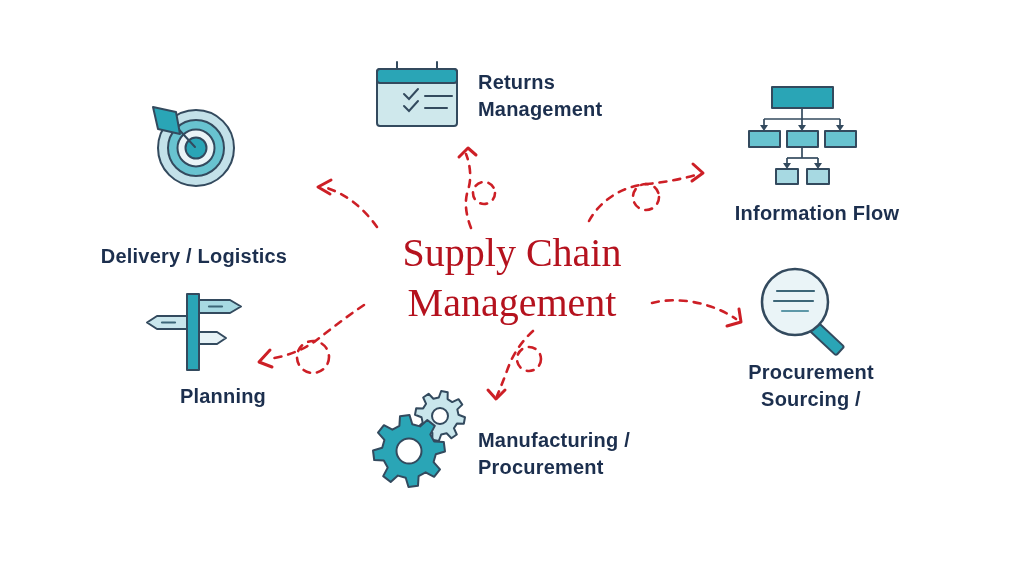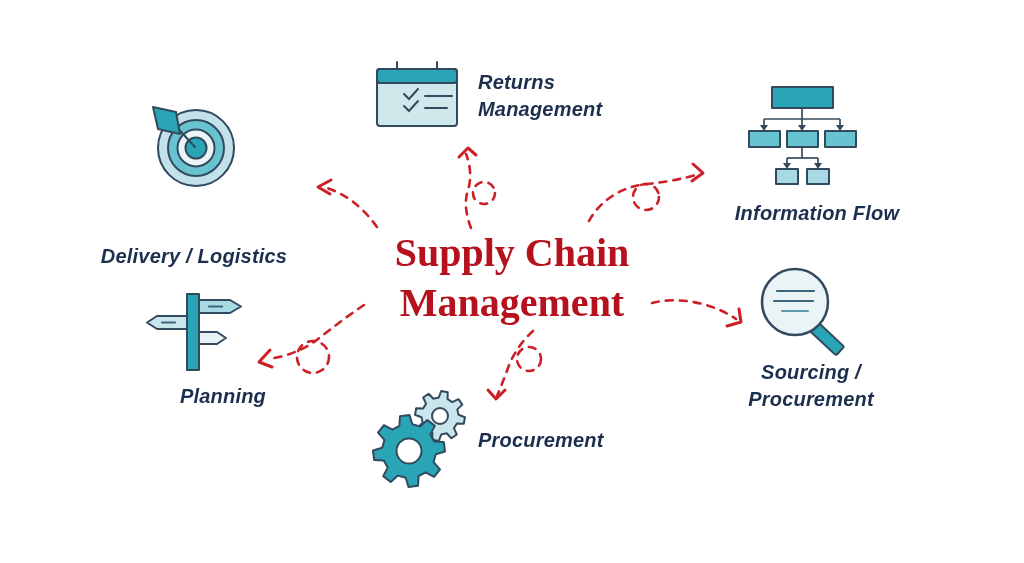--- a/index.html
+++ b/index.html
@@ -31,31 +31,30 @@
   .ruleline2{stroke:var(--rule-line-light);stroke-width:2.2;fill:none;stroke-linecap:round;}
 
   .dash{fill:none;stroke:var(--arrow-red);stroke-width:2.6;stroke-dasharray:7 7;stroke-linecap:round;}
   .ah{fill:none;stroke:var(--arrow-red);stroke-width:3;stroke-linecap:round;stroke-linejoin:round;}
 
   
   .title{
     position:absolute;left:262px;top:228px;width:500px;
     text-align:center;
     font-family:"Liberation Serif", serif;
-    font-weight:700;
+    font-weight:400;
     font-size:40px;line-height:50px;
     color:var(--accent-red);
   }
   .label{
     position:absolute;
     font-weight:700;
     font-size:20px;line-height:27px;
     color:var(--label-navy);
     letter-spacing:.2px;
-    font-style:italic;
   }
   .lbl-delivery{left:74px;top:201px;width:240px;text-align:center;margin-top:42px;}
   .lbl-returns{left:478px;top:69px;text-align:left;}
   .lbl-information{left:712px;top:200px;width:210px;text-align:center;}
   .lbl-sourcing{left:716px;top:359px;width:190px;text-align:center;}
   .lbl-manufacturing{left:478px;top:427px;text-align:left;}
   .lbl-planning{left:126px;top:383px;width:140px;text-align:right;}
 </style>
 </head>
 <body>
@@ -177,25 +176,26 @@
   <div class="label lbl-returns">
     <div>Returns</div>
     <div>Management</div>
   </div>
 
   <div class="label lbl-information">
     <div>Information Flow</div>
   </div>
 
   <div class="label lbl-sourcing">
+    <div>Procurement</div>
     <div>Sourcing /</div>
-    <div>Procurement</div>
   </div>
 
   <div class="label lbl-manufacturing">
+    <div>Manufacturing /</div>
     <div>Procurement</div>
   </div>
 
   <div class="label lbl-planning">
     <div>Planning</div>
   </div>
 
 </div>
 
 </body></html>

